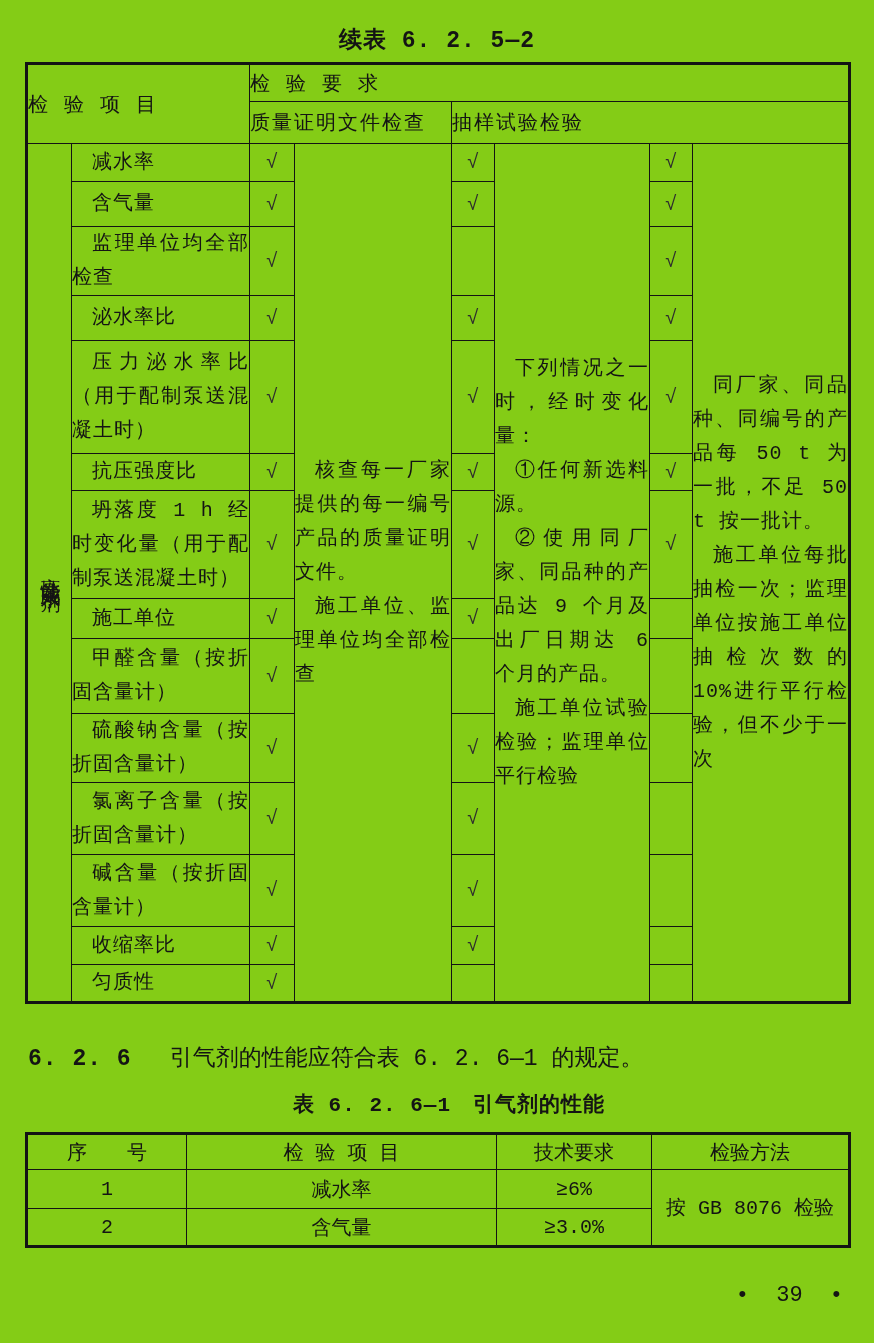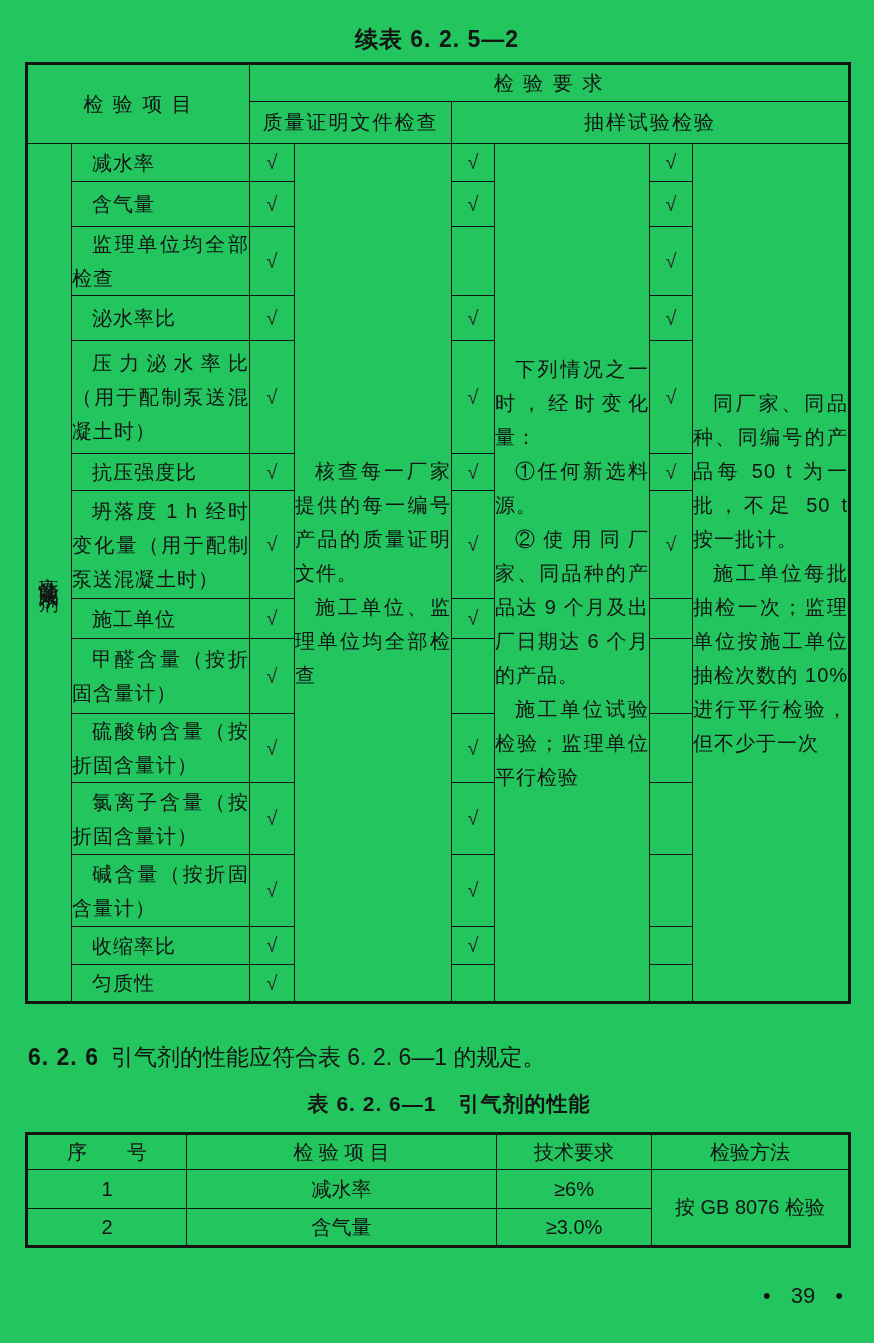--- a/index.html
+++ b/index.html
@@ -1,50 +1,50 @@
 <!DOCTYPE html>
 <html><head>
 <meta charset="utf-8">
 <style>
   html,body{margin:0;padding:0;background:#e8e8e8;}
   .page{
     position:relative;
     width:874px;height:1343px;
-    background:#22c55e;
-    font-family:Liberation Sans, sans-serif;
+    background:#84cc16;
+    font-family:Liberation Mono, monospace;
     color:#141414;
     overflow:hidden;
   }
   .t1-title{
     position:absolute;top:24px;left:0;width:874px;
     text-align:center;font-weight:bold;font-size:23px;letter-spacing:1px;
   }
   
   table{border-collapse:collapse;table-layout:fixed;}
   .tbl1{position:absolute;left:25px;top:62px;width:823px;border:3px solid #141414;}
   .tbl1 td{border:1px solid #141414;padding:0;font-size:20px;overflow:hidden;}
-  .hcell{text-align:center;vertical-align:middle;font-size:21px;letter-spacing:2px;}
+  .hcell{text-align:left;vertical-align:middle;font-size:21px;letter-spacing:2px;}
   .vlabel{
     text-align:center;vertical-align:middle;
   }
   .vlabel span{
     writing-mode:vertical-rl;text-orientation:upright;
     letter-spacing:3px;font-size:20px;display:inline-block;
   }
   .item{
     text-align:justify;vertical-align:middle;
     padding:2px 4px;text-indent:1em;letter-spacing:1px;line-height:34px;
   }
   .chk{text-align:center;vertical-align:middle;font-size:21px;color:#2e2e2e;}
   .desc{vertical-align:middle;padding:4px 6px;}
   .desc p{margin:0;text-indent:1em;text-align:justify;line-height:34px;letter-spacing:1px;}
   
   .note{position:absolute;left:88px;top:1000px;font-size:20px;}
   .heading{position:absolute;left:28px;top:1042px;font-size:23px;}
-  .heading .num{font-weight:bold;margin-right:12px;letter-spacing:1px;}
+  .heading .num{font-weight:bold;margin-right:38px;letter-spacing:1px;}
   .t2-title{
     position:absolute;top:1090px;left:12px;width:874px;
     text-align:center;font-weight:bold;font-size:21px;letter-spacing:1px;
   }
   
   .tbl2{position:absolute;left:25px;top:1132px;width:823px;border:3px solid #141414;}
   .tbl2 td{border:1px solid #141414;text-align:center;vertical-align:middle;font-size:20px;padding:0;}
   .tbl2 .h{font-size:20px;}
   .pageno{
     position:absolute;top:1283px;left:723px;width:120px;

